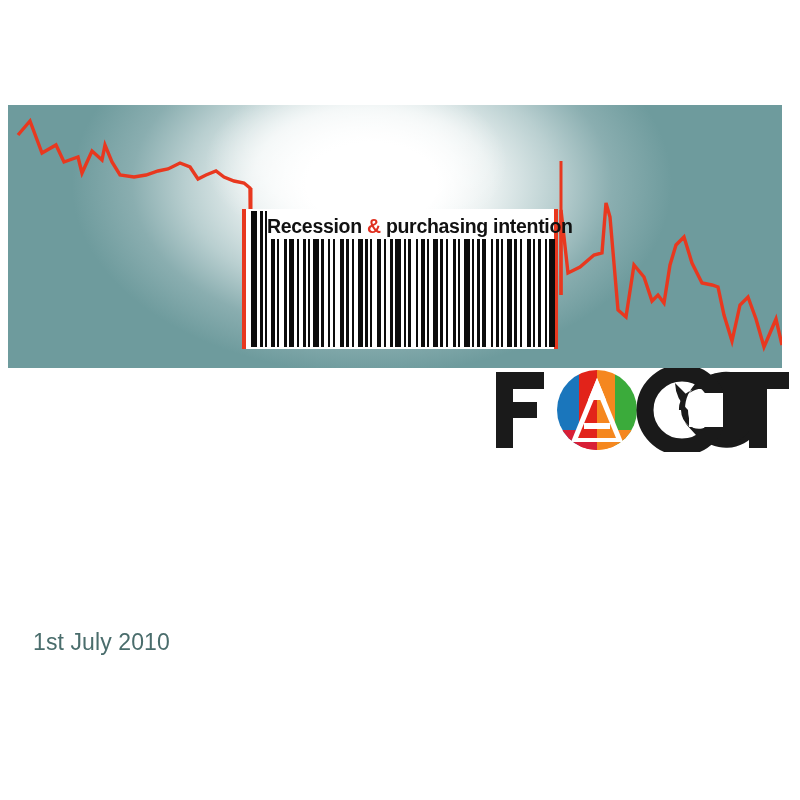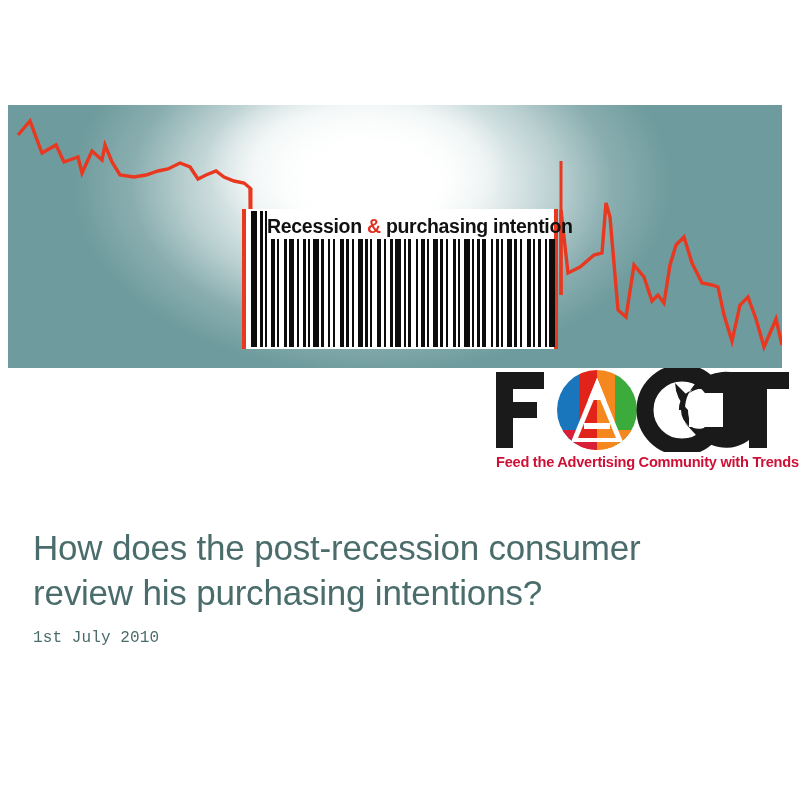--- a/index.html
+++ b/index.html
@@ -140,22 +140,22 @@
     font-size: 35px;
     line-height: 45px;
     color: #4a6d6c;
     font-weight: normal;
     letter-spacing: -0.2px;
   }
   .subtitle {
     position: absolute;
     left: 33px;
     top: 629px;
-    font-family: Liberation Mono, monospace;
-    font-size: 16px;
+    font-family: Liberation Sans, sans-serif;
+    font-size: 23px;
     color: #4a6d6c;
     letter-spacing: 0.1px;
   }
 </style>
 </head>
 <body>
 
 <div class="slide">
 
   <div class="banner">
@@ -288,23 +288,18 @@
         <circle cx="190" cy="42" r="37" fill="none" stroke="#1a1a1a" stroke-width="17"></circle>
         <rect x="197" y="25" width="34" height="34" fill="#ffffff"></rect>
       </g>
 
       <g>
         <rect x="235" y="4" width="62" height="17" fill="#1a1a1a"></rect>
         <rect x="257" y="4" width="18" height="76" fill="#1a1a1a"></rect>
       </g>
     </svg>
 
-    <div class="logo-tagline">Feed the Advertising Community with Trends</div>
   </div>
 
-  <div class="title">
-    <div>How does the post-recession consumer</div>
-    <div>review his purchasing intentions?</div>
-  </div>
 
   <div class="subtitle">1st July 2010</div>
 
 </div>
 
 </body></html>

